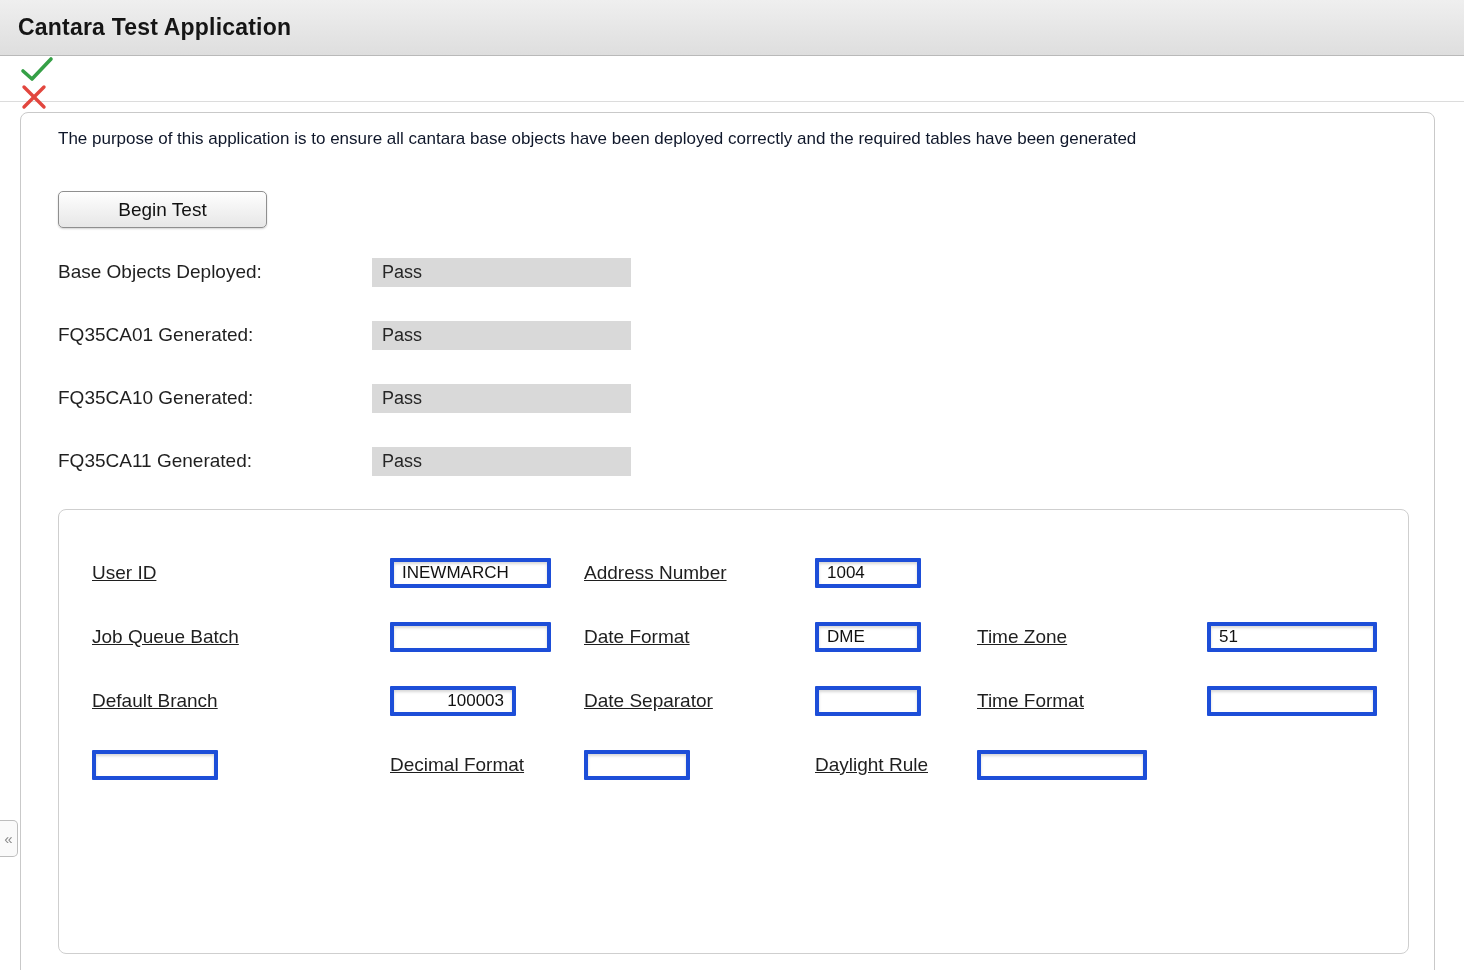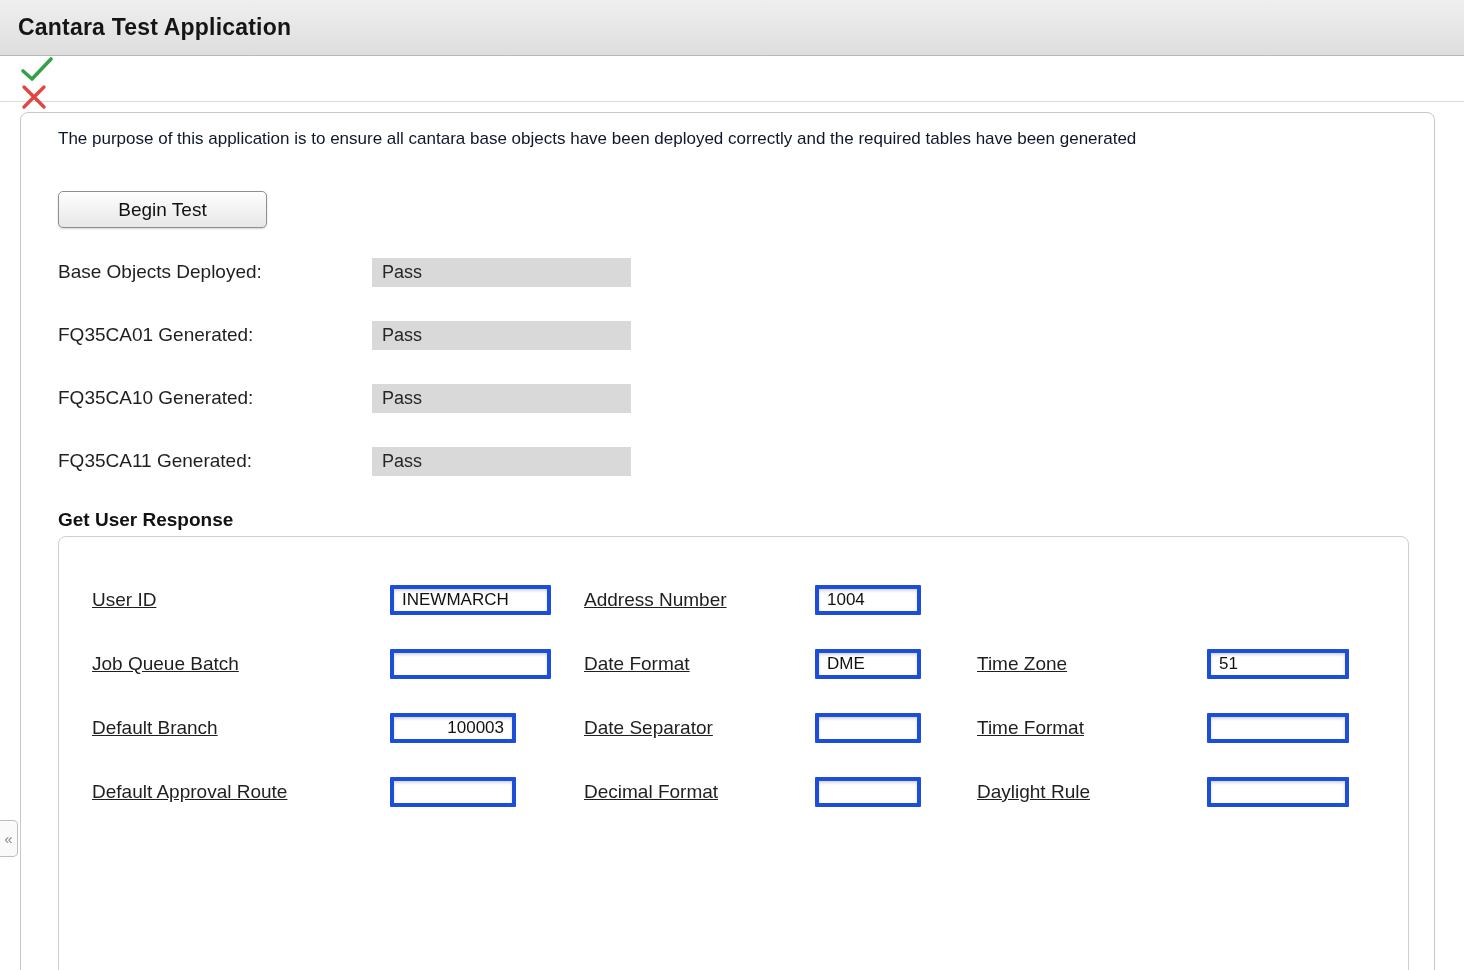--- a/index.html
+++ b/index.html
@@ -127,21 +127,21 @@
     box-shadow: inset 0 2px 3px rgba(0,0,0,0.16);
     background: #ffffff;
     font-size: 17px;
     padding: 0 8px;
     color: #111;
     font-family: "Liberation Sans", sans-serif;
   }
   .w-lg { width: 161px; }
   .w-md { width: 126px; }
   .w-sm { width: 106px; }
-  .w-tz { width: 142px; padding-left: 8px; }
+  .w-tz { width: 170px; padding-left: 8px; }
   .align-right { text-align: right; }
 
   
   .collapse-handle {
     position: absolute;
     left: 0; top: 820px;
     width: 18px; height: 37px;
     border: 1px solid #bdbdbd;
     border-left: none;
     border-radius: 0 5px 5px 0;
@@ -199,21 +199,20 @@
     <div class="status-row">
       <span class="status-label">FQ35CA10 Generated:</span>
       <span class="status-value">Pass</span>
     </div>
     <div class="status-row">
       <span class="status-label">FQ35CA11 Generated:</span>
       <span class="status-value">Pass</span>
     </div>
   </div>
 
-  <div class="gur-heading">Get User Response</div>
 
   <div class="inner-panel">
 
     <div class="form-row">
       <span class="f-label">User ID</span>
       <div><input class="field-input w-lg" type="text" value="INEWMARCH" style=""></div>
       <span class="f-label">Address Number</span>
       <div><input class="field-input w-sm" type="text" value="1004" style=""></div>
       <div></div>
       <div></div>
@@ -231,21 +230,20 @@
     <div class="form-row">
       <span class="f-label">Default Branch</span>
       <div><input class="field-input w-md align-right" type="text" value="100003" style=""></div>
       <span class="f-label">Date Separator</span>
       <div><input class="field-input w-sm" type="text" value="" style=""></div>
       <span class="f-label">Time Format</span>
       <div><input class="field-input w-tz" type="text" value="" style=""></div>
     </div>
 
     <div class="form-row">
-      <span class="f-label">Default Approval Route</span>
       <div><input class="field-input w-md" type="text" value="" style=""></div>
       <span class="f-label">Decimal Format</span>
       <div><input class="field-input w-sm" type="text" value="" style=""></div>
       <span class="f-label">Daylight Rule</span>
       <div><input class="field-input w-tz" type="text" value="" style=""></div>
     </div>
 
   </div>
 </div>
 

